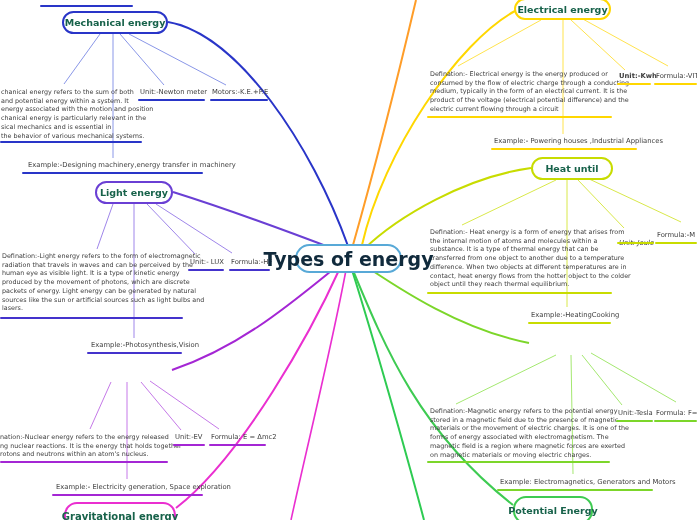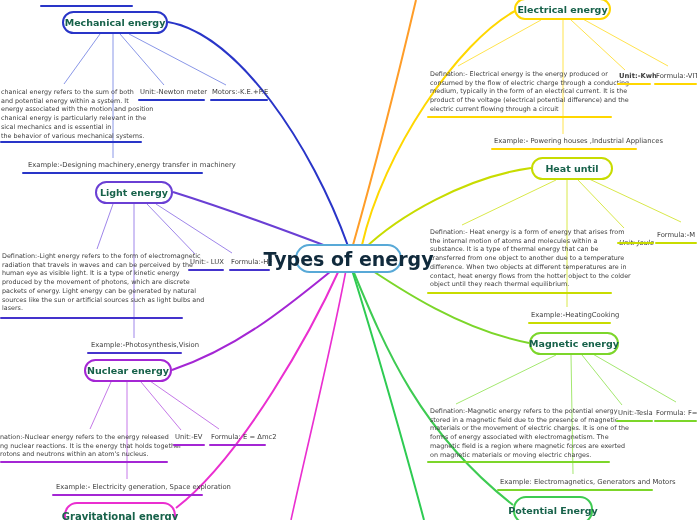--- a/index.html
+++ b/index.html
@@ -124,21 +124,20 @@
 contact, heat energy flows from the hotter object to the colder
 object until they reach thermal equilibrium.</div>
   <div class="ul u-heat" style="left:427px;top:292px;width:185px;"></div>
   <div class="lbl" style="left:619px;top:239px;font-style:italic;">Unit:-Joule</div>
   <div class="ul u-heat" style="left:617px;top:242px;width:37px;"></div>
   <div class="lbl" style="left:657px;top:231px;">Formula:-M</div>
   <div class="ul u-heat" style="left:655px;top:242px;width:42px;"></div>
   <div class="lbl" style="left:531px;top:311px;">Example:-HeatingCooking</div>
   <div class="ul u-heat" style="left:528px;top:322px;width:83px;"></div>
 
-  <div class="pill b-mag" style="left:529px;top:332px;width:86px;height:19px;">Magnetic energy</div>
   <div class="def" style="left:430px;top:407px;">Defination:-Magnetic energy refers to the potential energy
 stored in a magnetic field due to the presence of magnetic
 materials or the movement of electric charges. It is one of the
 forms of energy associated with electromagnetism. The
 magnetic field is a region where magnetic forces are exerted
 on magnetic materials or moving electric charges.</div>
   <div class="ul u-mag" style="left:427px;top:461px;width:183px;"></div>
   <div class="lbl" style="left:618px;top:409px;">Unit:-Tesla</div>
   <div class="ul u-mag" style="left:616px;top:420px;width:37px;"></div>
   <div class="lbl" style="left:656px;top:409px;">Formula: F=q</div>
@@ -155,21 +154,20 @@
 sources like the sun or artificial sources such as light bulbs and
 lasers.</div>
   <div class="ul u-light" style="left:0px;top:317px;width:183px;"></div>
   <div class="lbl" style="left:190px;top:258px;">Unit:- LUX</div>
   <div class="ul u-light" style="left:188px;top:269px;width:36px;"></div>
   <div class="lbl" style="left:231px;top:258px;">Formula:-HF</div>
   <div class="ul u-light" style="left:229px;top:269px;width:41px;"></div>
   <div class="lbl" style="left:91px;top:341px;">Example:-Photosynthesis,Vision</div>
   <div class="ul u-light" style="left:87px;top:352px;width:95px;"></div>
 
-  <div class="pill b-nuc" style="left:84px;top:359px;width:84px;height:19px;">Nuclear energy</div>
   <div class="def" style="left:0px;top:433px;">nation:-Nuclear energy refers to the energy released
 ng nuclear reactions. It is the energy that holds together
 rotons and neutrons within an atom's nucleus.</div>
   <div class="ul u-nuc" style="left:0px;top:461px;width:168px;"></div>
   <div class="lbl" style="left:175px;top:433px;">Unit:-EV</div>
   <div class="ul u-nuc" style="left:173px;top:444px;width:32px;"></div>
   <div class="lbl" style="left:211px;top:433px;">Formula: E = Δmc2</div>
   <div class="ul u-nuc" style="left:209px;top:444px;width:57px;"></div>
   <div class="lbl" style="left:56px;top:483px;">Example:- Electricity generation, Space exploration</div>
   <div class="ul u-nuc" style="left:52px;top:494px;width:151px;"></div>

